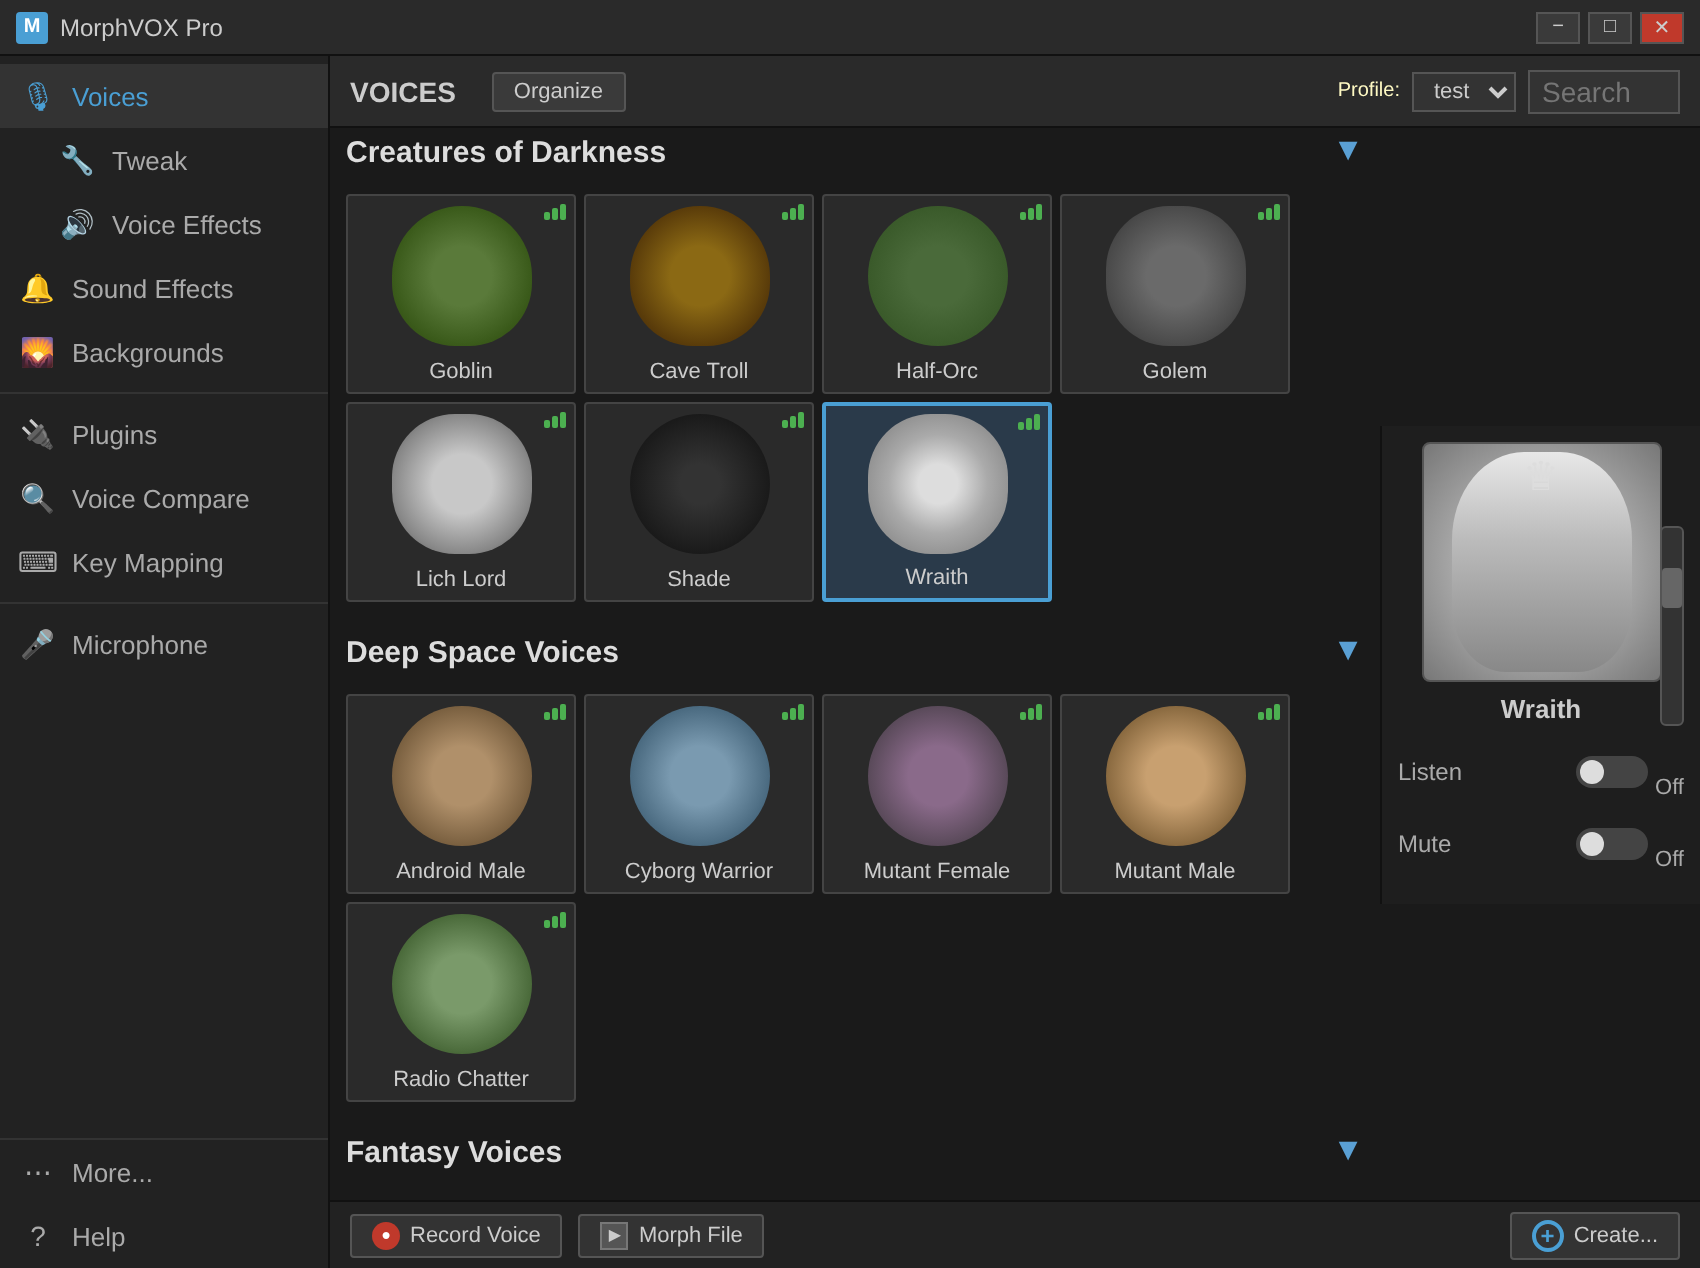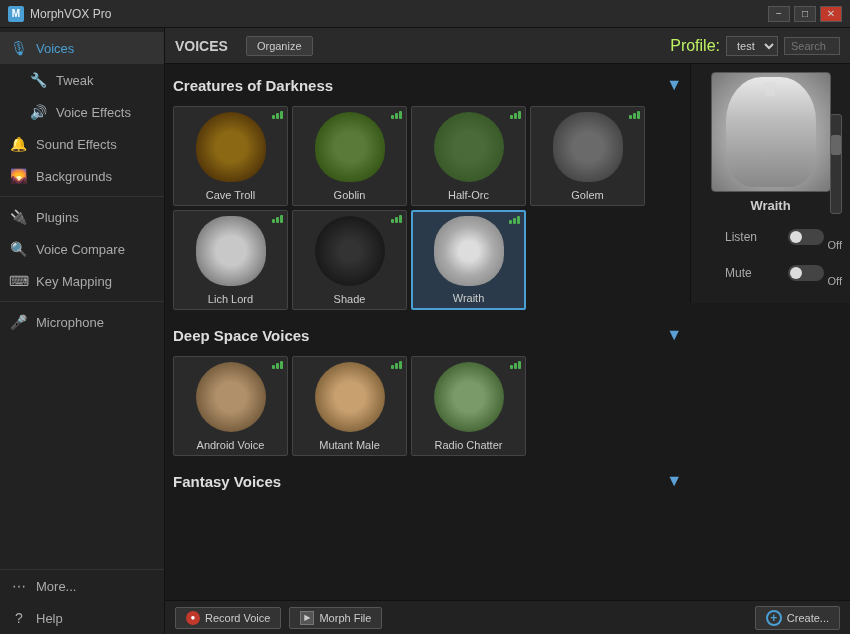--- a/index.html
+++ b/index.html
@@ -144,42 +144,43 @@
       font-size: 11px;
       cursor: pointer;
       border-radius: 2px;
     }
     #profile-area {
       display: flex;
       align-items: center;
       gap: 6px;
       margin-left: auto;
     }
-    #profile-label { color: #bef264; font-size: 16px; }
+    #profile-label { color: #fef9c3; font-size: 10px; }
     #profile-select {
       background: #333;
       border: 1px solid #555;
       color: #ccc;
       padding: 2px 6px;
       font-size: 11px;
     }
     #search-input {
       background: #333;
       border: 1px solid #555;
       color: #ccc;
       padding: 2px 6px;
-      font-size: 11px;
-      width: 56px;
+      font-size: 14px;
+      width: 76px;
     }
 
     
     #voices-panel {
       display: flex;
       flex: 1;
       overflow: hidden;
+      align-items: center;
     }
 
     
     #voices-list {
       flex: 1;
       overflow-y: auto;
       padding: 8px;
       scrollbar-width: thin;
       scrollbar-color: #555 #222;
     }
@@ -373,21 +374,20 @@
     .control-row {
       width: 100%;
       display: flex;
       align-items: center;
       justify-content: space-between;
       margin-bottom: 8px;
     }
     .control-label {
       color: #aaa;
       font-size: 12px;
-      margin-left: 26px;
     }
     .toggle-switch {
       display: flex;
       align-items: center;
       gap: 4px;
     }
     .toggle-track {
       width: 36px;
       height: 16px;
       border-radius: 8px;
@@ -598,34 +598,34 @@
             <span class="category-arrow">▼</span>
           </div>
           <div class="voices-grid">
             <div class="voice-card">
               <div class="voice-level-indicator">
                 <div class="level-bar" style="height:4px"></div>
                 <div class="level-bar" style="height:6px"></div>
                 <div class="level-bar" style="height:8px"></div>
               </div>
               <div class="voice-card-image">
+                <div class="avatar-goblin"></div>
+              </div>
+              <span class="voice-card-label">Goblin</span>
+            </div>
+            <div class="voice-card">
+              <div class="voice-level-indicator">
+                <div class="level-bar" style="height:4px"></div>
+                <div class="level-bar" style="height:6px"></div>
+                <div class="level-bar" style="height:8px"></div>
+              </div>
+              <div class="voice-card-image">
                 <div class="avatar-cave-troll"></div>
               </div>
               <span class="voice-card-label">Cave Troll</span>
-            </div>
-            <div class="voice-card">
-              <div class="voice-level-indicator">
-                <div class="level-bar" style="height:4px"></div>
-                <div class="level-bar" style="height:6px"></div>
-                <div class="level-bar" style="height:8px"></div>
-              </div>
-              <div class="voice-card-image">
-                <div class="avatar-goblin"></div>
-              </div>
-              <span class="voice-card-label">Goblin</span>
             </div>
             <div class="voice-card">
               <div class="voice-level-indicator">
                 <div class="level-bar" style="height:4px"></div>
                 <div class="level-bar" style="height:6px"></div>
                 <div class="level-bar" style="height:8px"></div>
               </div>
               <div class="voice-card-image">
                 <div class="avatar-half-orc"></div>
               </div>
@@ -686,21 +686,43 @@
           <div class="voices-grid">
             <div class="voice-card">
               <div class="voice-level-indicator">
                 <div class="level-bar" style="height:4px"></div>
                 <div class="level-bar" style="height:6px"></div>
                 <div class="level-bar" style="height:8px"></div>
               </div>
               <div class="voice-card-image">
                 <div class="avatar-android-male"></div>
               </div>
-              <span class="voice-card-label">Android Voice</span>
+              <span class="voice-card-label">Android Male</span>
+            </div>
+            <div class="voice-card">
+              <div class="voice-level-indicator">
+                <div class="level-bar" style="height:4px"></div>
+                <div class="level-bar" style="height:6px"></div>
+                <div class="level-bar" style="height:8px"></div>
+              </div>
+              <div class="voice-card-image">
+                <div class="avatar-cyborg"></div>
+              </div>
+              <span class="voice-card-label">Cyborg Warrior</span>
+            </div>
+            <div class="voice-card">
+              <div class="voice-level-indicator">
+                <div class="level-bar" style="height:4px"></div>
+                <div class="level-bar" style="height:6px"></div>
+                <div class="level-bar" style="height:8px"></div>
+              </div>
+              <div class="voice-card-image">
+                <div class="avatar-mutant-female"></div>
+              </div>
+              <span class="voice-card-label">Mutant Female</span>
             </div>
             <div class="voice-card">
               <div class="voice-level-indicator">
                 <div class="level-bar" style="height:4px"></div>
                 <div class="level-bar" style="height:6px"></div>
                 <div class="level-bar" style="height:8px"></div>
               </div>
               <div class="voice-card-image">
                 <div class="avatar-mutant-male"></div>
               </div>

